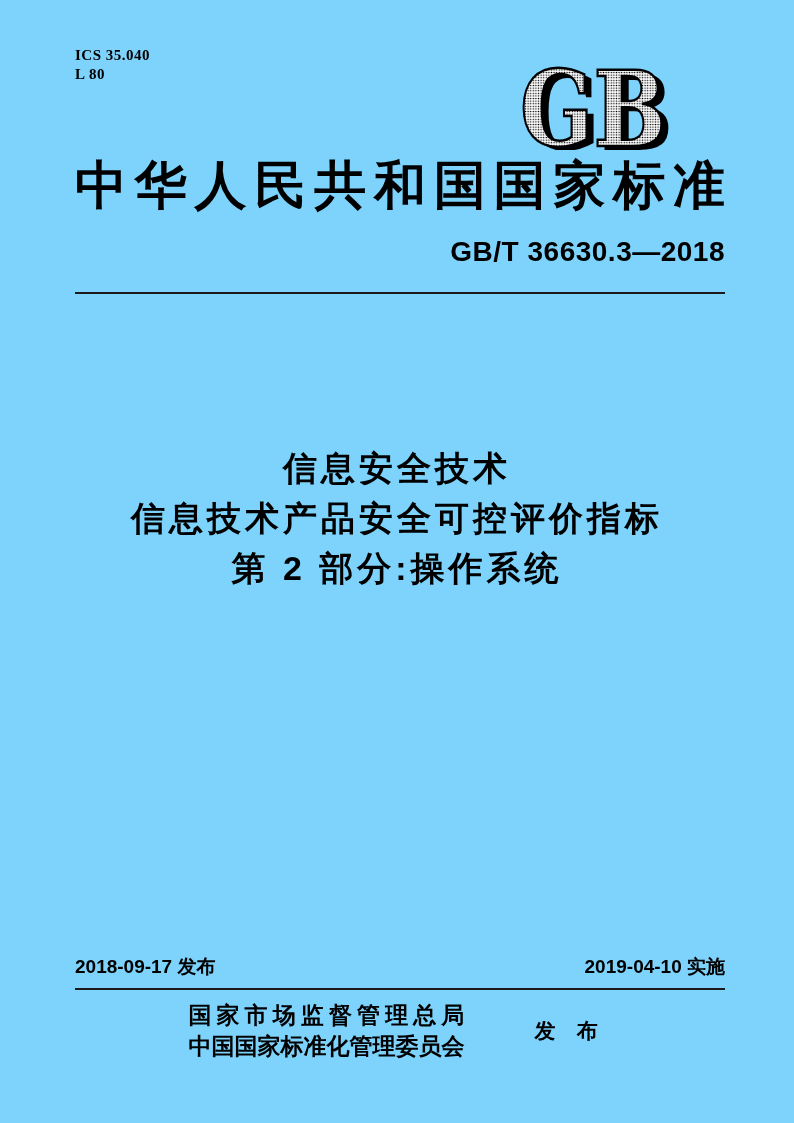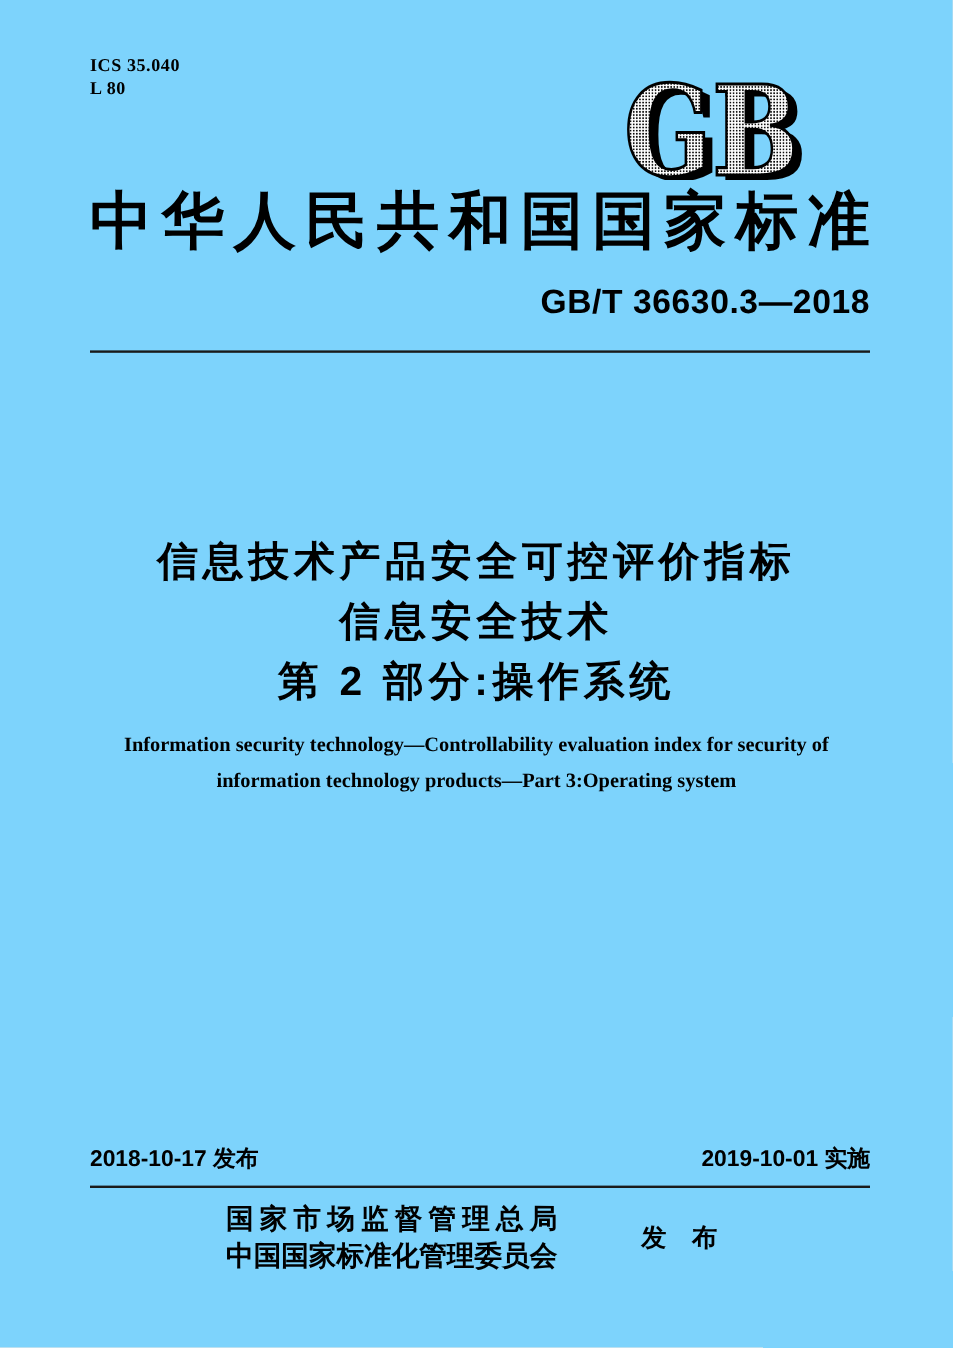--- a/index.html
+++ b/index.html
@@ -177,33 +177,29 @@
       <span>家</span>
       <span>标</span>
       <span>准</span>
     </div>
 
   <div class="std-number">GB/T 36630.3—2018</div>
 
   <div class="rule rule-top"></div>
 
   <div class="title-cn">
+    <div>信息安全技术</div>
     <div>信息技术产品安全可控评价指标</div>
-    <div>信息安全技术</div>
     <div>第 2 部分:操作系统</div>
   </div>
 
-  <div class="title-en">
-    <div>Information security technology—Controllability evaluation index for security of</div>
-    <div>information technology products—Part 3:Operating system</div>
-  </div>
 
   <div class="dates-row">
-    <div>2018-10-17 发布</div>
-    <div>2019-10-01 实施</div>
+    <div>2018-09-17 发布</div>
+    <div>2019-04-10 实施</div>
   </div>
 
   <div class="rule rule-bottom"></div>
 
   <div class="publisher-block">
     <div class="pub-col">
       <div class="char-justify">
           <span>国</span>
           <span>家</span>
           <span>市</span>

